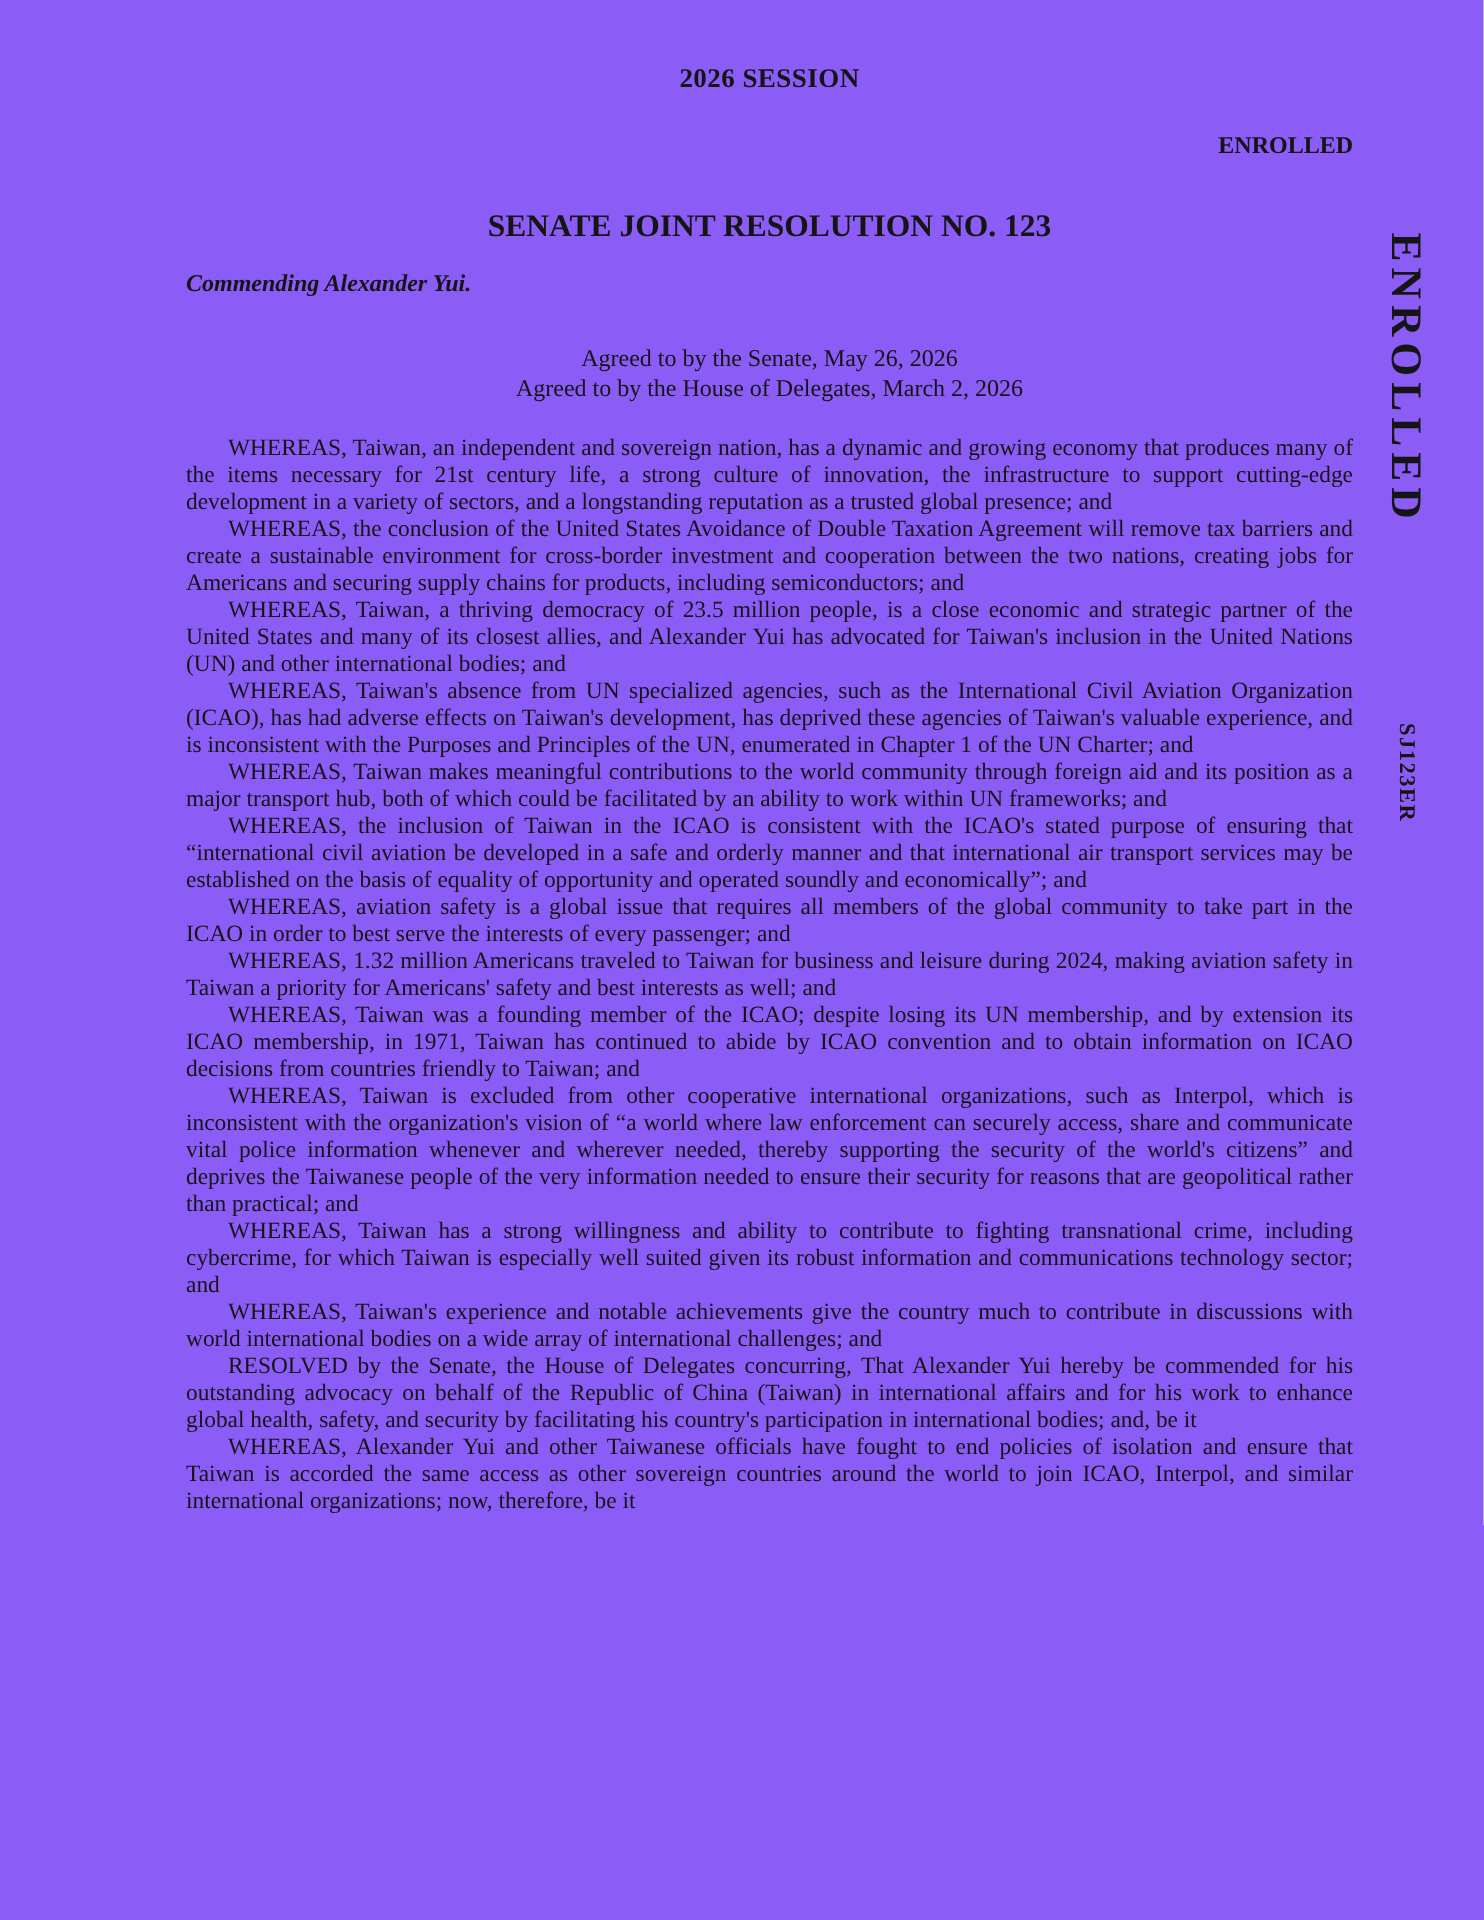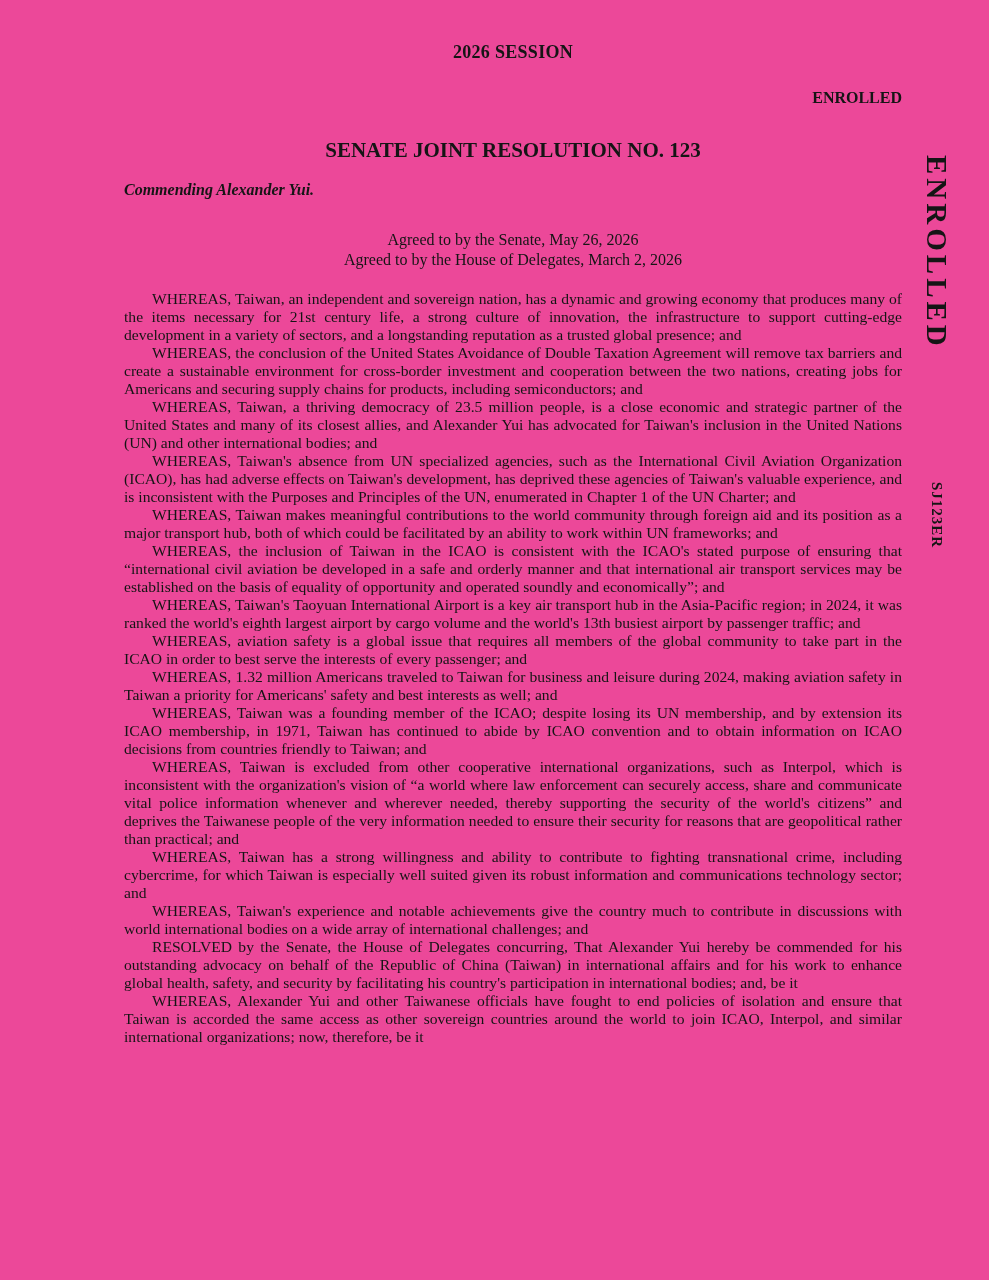--- a/index.html
+++ b/index.html
@@ -5,21 +5,21 @@
   html, body {
     margin: 0;
     padding: 0;
     background: #e8e8e8;
   }
   .page {
     position: relative;
     width: 989px;
     height: 1280px;
     margin: 0 auto;
-    background: #ec4899;
+    background: #8b5cf6;
     color: #151515;
     font-family: "Liberation Serif", "DejaVu Serif", serif;
     overflow: hidden;
   }
   .content {
     position: absolute;
     left: 124px;
     top: 0;
     width: 778px;
   }
@@ -110,21 +110,20 @@
       <div>Agreed to by the House of Delegates, March 2, 2026</div>
     </div>
 
     <div class="body-text">
       <p>WHEREAS, Taiwan, an independent and sovereign nation, has a dynamic and growing economy that produces many of the items necessary for 21st century life, a strong culture of innovation, the infrastructure to support cutting-edge development in a variety of sectors, and a longstanding reputation as a trusted global presence; and</p>
       <p>WHEREAS, the conclusion of the United States Avoidance of Double Taxation Agreement will remove tax barriers and create a sustainable environment for cross-border investment and cooperation between the two nations, creating jobs for Americans and securing supply chains for products, including semiconductors; and</p>
       <p>WHEREAS, Taiwan, a thriving democracy of 23.5 million people, is a close economic and strategic partner of the United States and many of its closest allies, and Alexander Yui has advocated for Taiwan's inclusion in the United Nations (UN) and other international bodies; and</p>
       <p>WHEREAS, Taiwan's absence from UN specialized agencies, such as the International Civil Aviation Organization (ICAO), has had adverse effects on Taiwan's development, has deprived these agencies of Taiwan's valuable experience, and is inconsistent with the Purposes and Principles of the UN, enumerated in Chapter 1 of the UN Charter; and</p>
       <p>WHEREAS, Taiwan makes meaningful contributions to the world community through foreign aid and its position as a major transport hub, both of which could be facilitated by an ability to work within UN frameworks; and</p>
       <p>WHEREAS, the inclusion of Taiwan in the ICAO is consistent with the ICAO's stated purpose of ensuring that “international civil aviation be developed in a safe and orderly manner and that international air transport services may be established on the basis of equality of opportunity and operated soundly and economically”; and</p>
-      <p>WHEREAS, Taiwan's Taoyuan International Airport is a key air transport hub in the Asia-Pacific region; in 2024, it was ranked the world's eighth largest airport by cargo volume and the world's 13th busiest airport by passenger traffic; and</p>
       <p>WHEREAS, aviation safety is a global issue that requires all members of the global community to take part in the ICAO in order to best serve the interests of every passenger; and</p>
       <p>WHEREAS, 1.32 million Americans traveled to Taiwan for business and leisure during 2024, making aviation safety in Taiwan a priority for Americans' safety and best interests as well; and</p>
       <p>WHEREAS, Taiwan was a founding member of the ICAO; despite losing its UN membership, and by extension its ICAO membership, in 1971, Taiwan has continued to abide by ICAO convention and to obtain information on ICAO decisions from countries friendly to Taiwan; and</p>
       <p>WHEREAS, Taiwan is excluded from other cooperative international organizations, such as Interpol, which is inconsistent with the organization's vision of “a world where law enforcement can securely access, share and communicate vital police information whenever and wherever needed, thereby supporting the security of the world's citizens” and deprives the Taiwanese people of the very information needed to ensure their security for reasons that are geopolitical rather than practical; and</p>
       <p>WHEREAS, Taiwan has a strong willingness and ability to contribute to fighting transnational crime, including cybercrime, for which Taiwan is especially well suited given its robust information and communications technology sector; and</p>
       <p>WHEREAS, Taiwan's experience and notable achievements give the country much to contribute in discussions with world international bodies on a wide array of international challenges; and</p>
       <p>RESOLVED by the Senate, the House of Delegates concurring, That Alexander Yui hereby be commended for his outstanding advocacy on behalf of the Republic of China (Taiwan) in international affairs and for his work to enhance global health, safety, and security by facilitating his country's participation in international bodies; and, be it</p>
       <p>WHEREAS, Alexander Yui and other Taiwanese officials have fought to end policies of isolation and ensure that Taiwan is accorded the same access as other sovereign countries around the world to join ICAO, Interpol, and similar international organizations; now, therefore, be it</p>
     </div>
 

